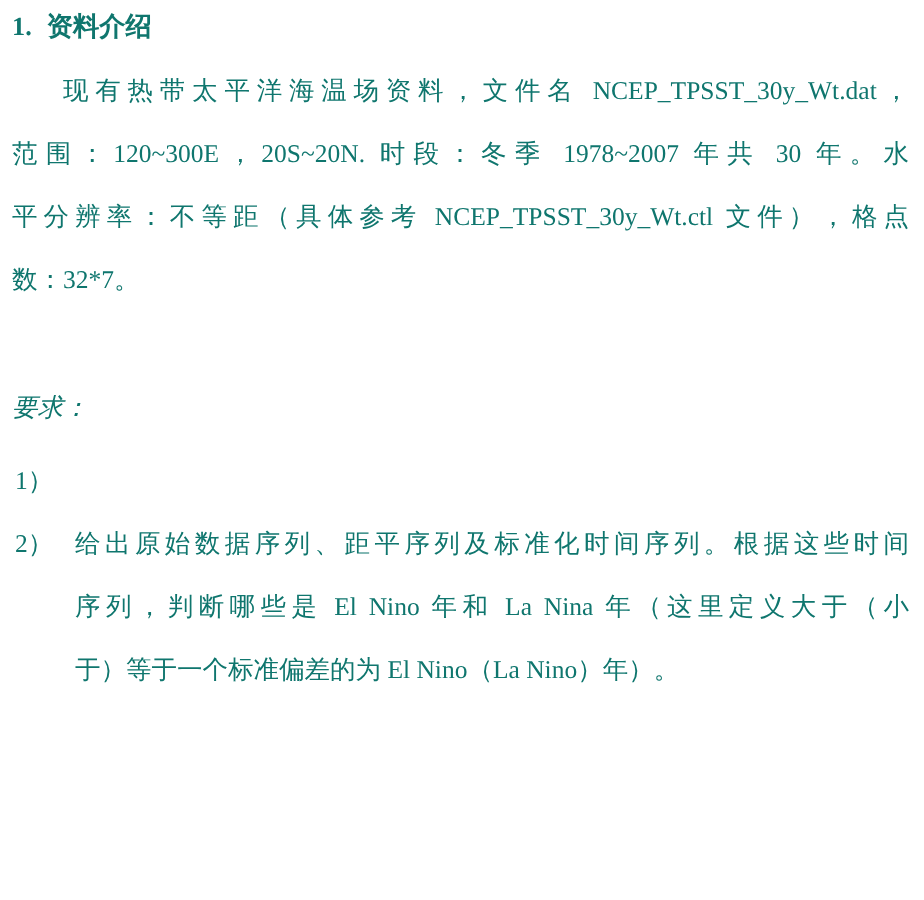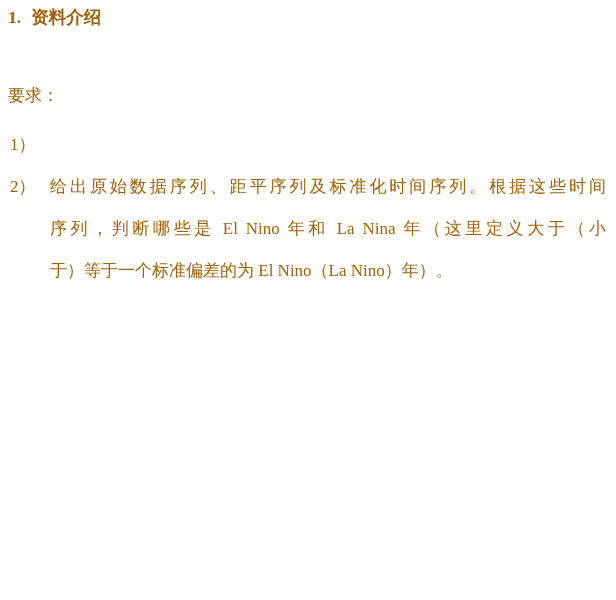--- a/index.html
+++ b/index.html
@@ -5,21 +5,21 @@
   html, body {
     margin: 0;
     padding: 0;
     background: #ffffff;
   }
   .page {
     position: relative;
     width: 616px;
     height: 600px;
     background: #ffffff;
-    color: #a16207;
+    color: #0f766e;
     font-family: "Liberation Serif", "DejaVu Serif", serif;
     font-size: 17px;
     box-sizing: border-box;
     padding: 2px 10px 0 8px;
     overflow: hidden;
   }
   .heading {
     height: 30px;
     line-height: 30px;
     font-weight: bold;
@@ -46,20 +46,21 @@
     text-align-last: justify;
     overflow: hidden;
   }
   .indent {
     text-indent: 2em;
   }
   .req-label {
     margin-top: 43px;
     height: 42px;
     line-height: 42px;
+    font-style: italic;
   }
   .list {
     margin-top: 7px;
   }
   .list-item {
     display: flex;
     align-items: flex-start;
   }
   .marker {
     width: 42px;
@@ -76,20 +77,26 @@
 </style>
 </head>
 <body>
 
 <div class="page">
 
   <div class="heading">
     <span class="h-num">1.</span><span>资料介绍</span>
   </div>
 
+  <div class="intro">
+    <div class="line jl indent">现有热带太平洋海温场资料，文件名 NCEP_TPSST_30y_Wt.dat，</div>
+    <div class="line jl">范围：120~300E，20S~20N. 时段：冬季 1978~2007 年共 30 年。水</div>
+    <div class="line jl">平分辨率：不等距（具体参考 NCEP_TPSST_30y_Wt.ctl 文件），格点</div>
+    <div class="line">数：32*7。</div>
+  </div>
 
   <div class="line req-label">要求：</div>
 
   <div class="list">
 
     <div class="list-item">
       <div class="marker">1）</div>
       <div class="item-lines">
       </div>
     </div>

